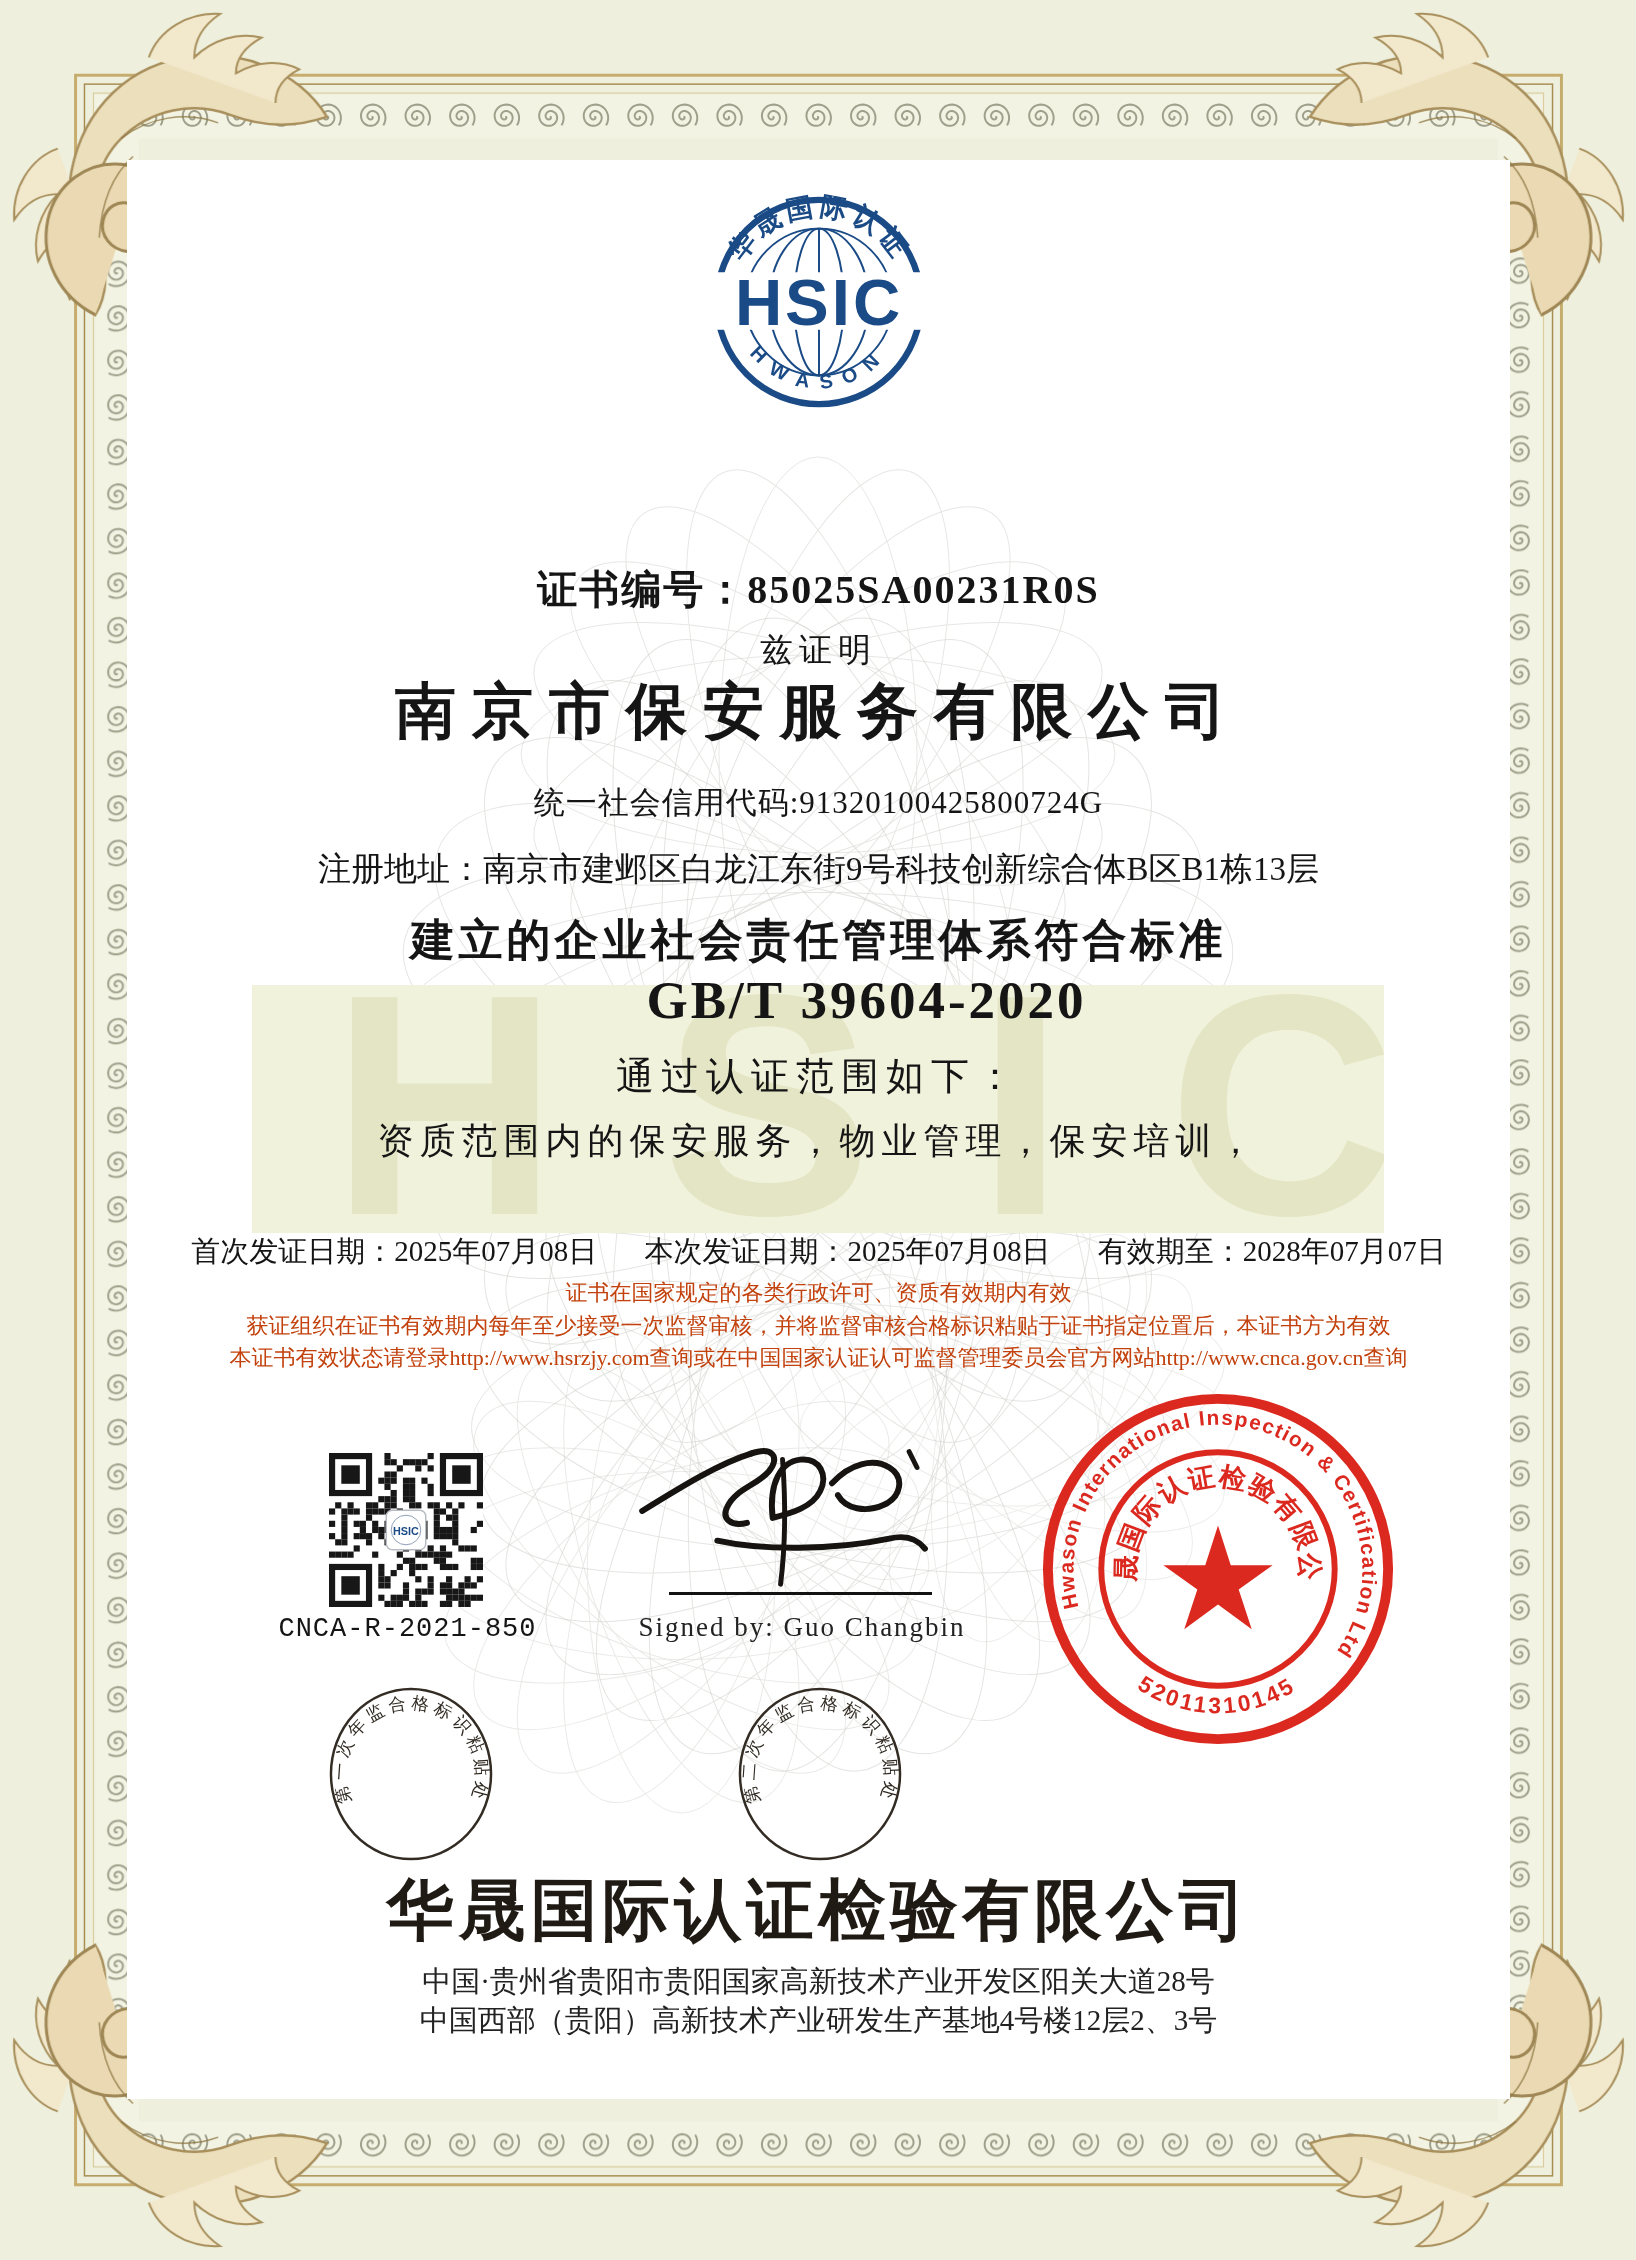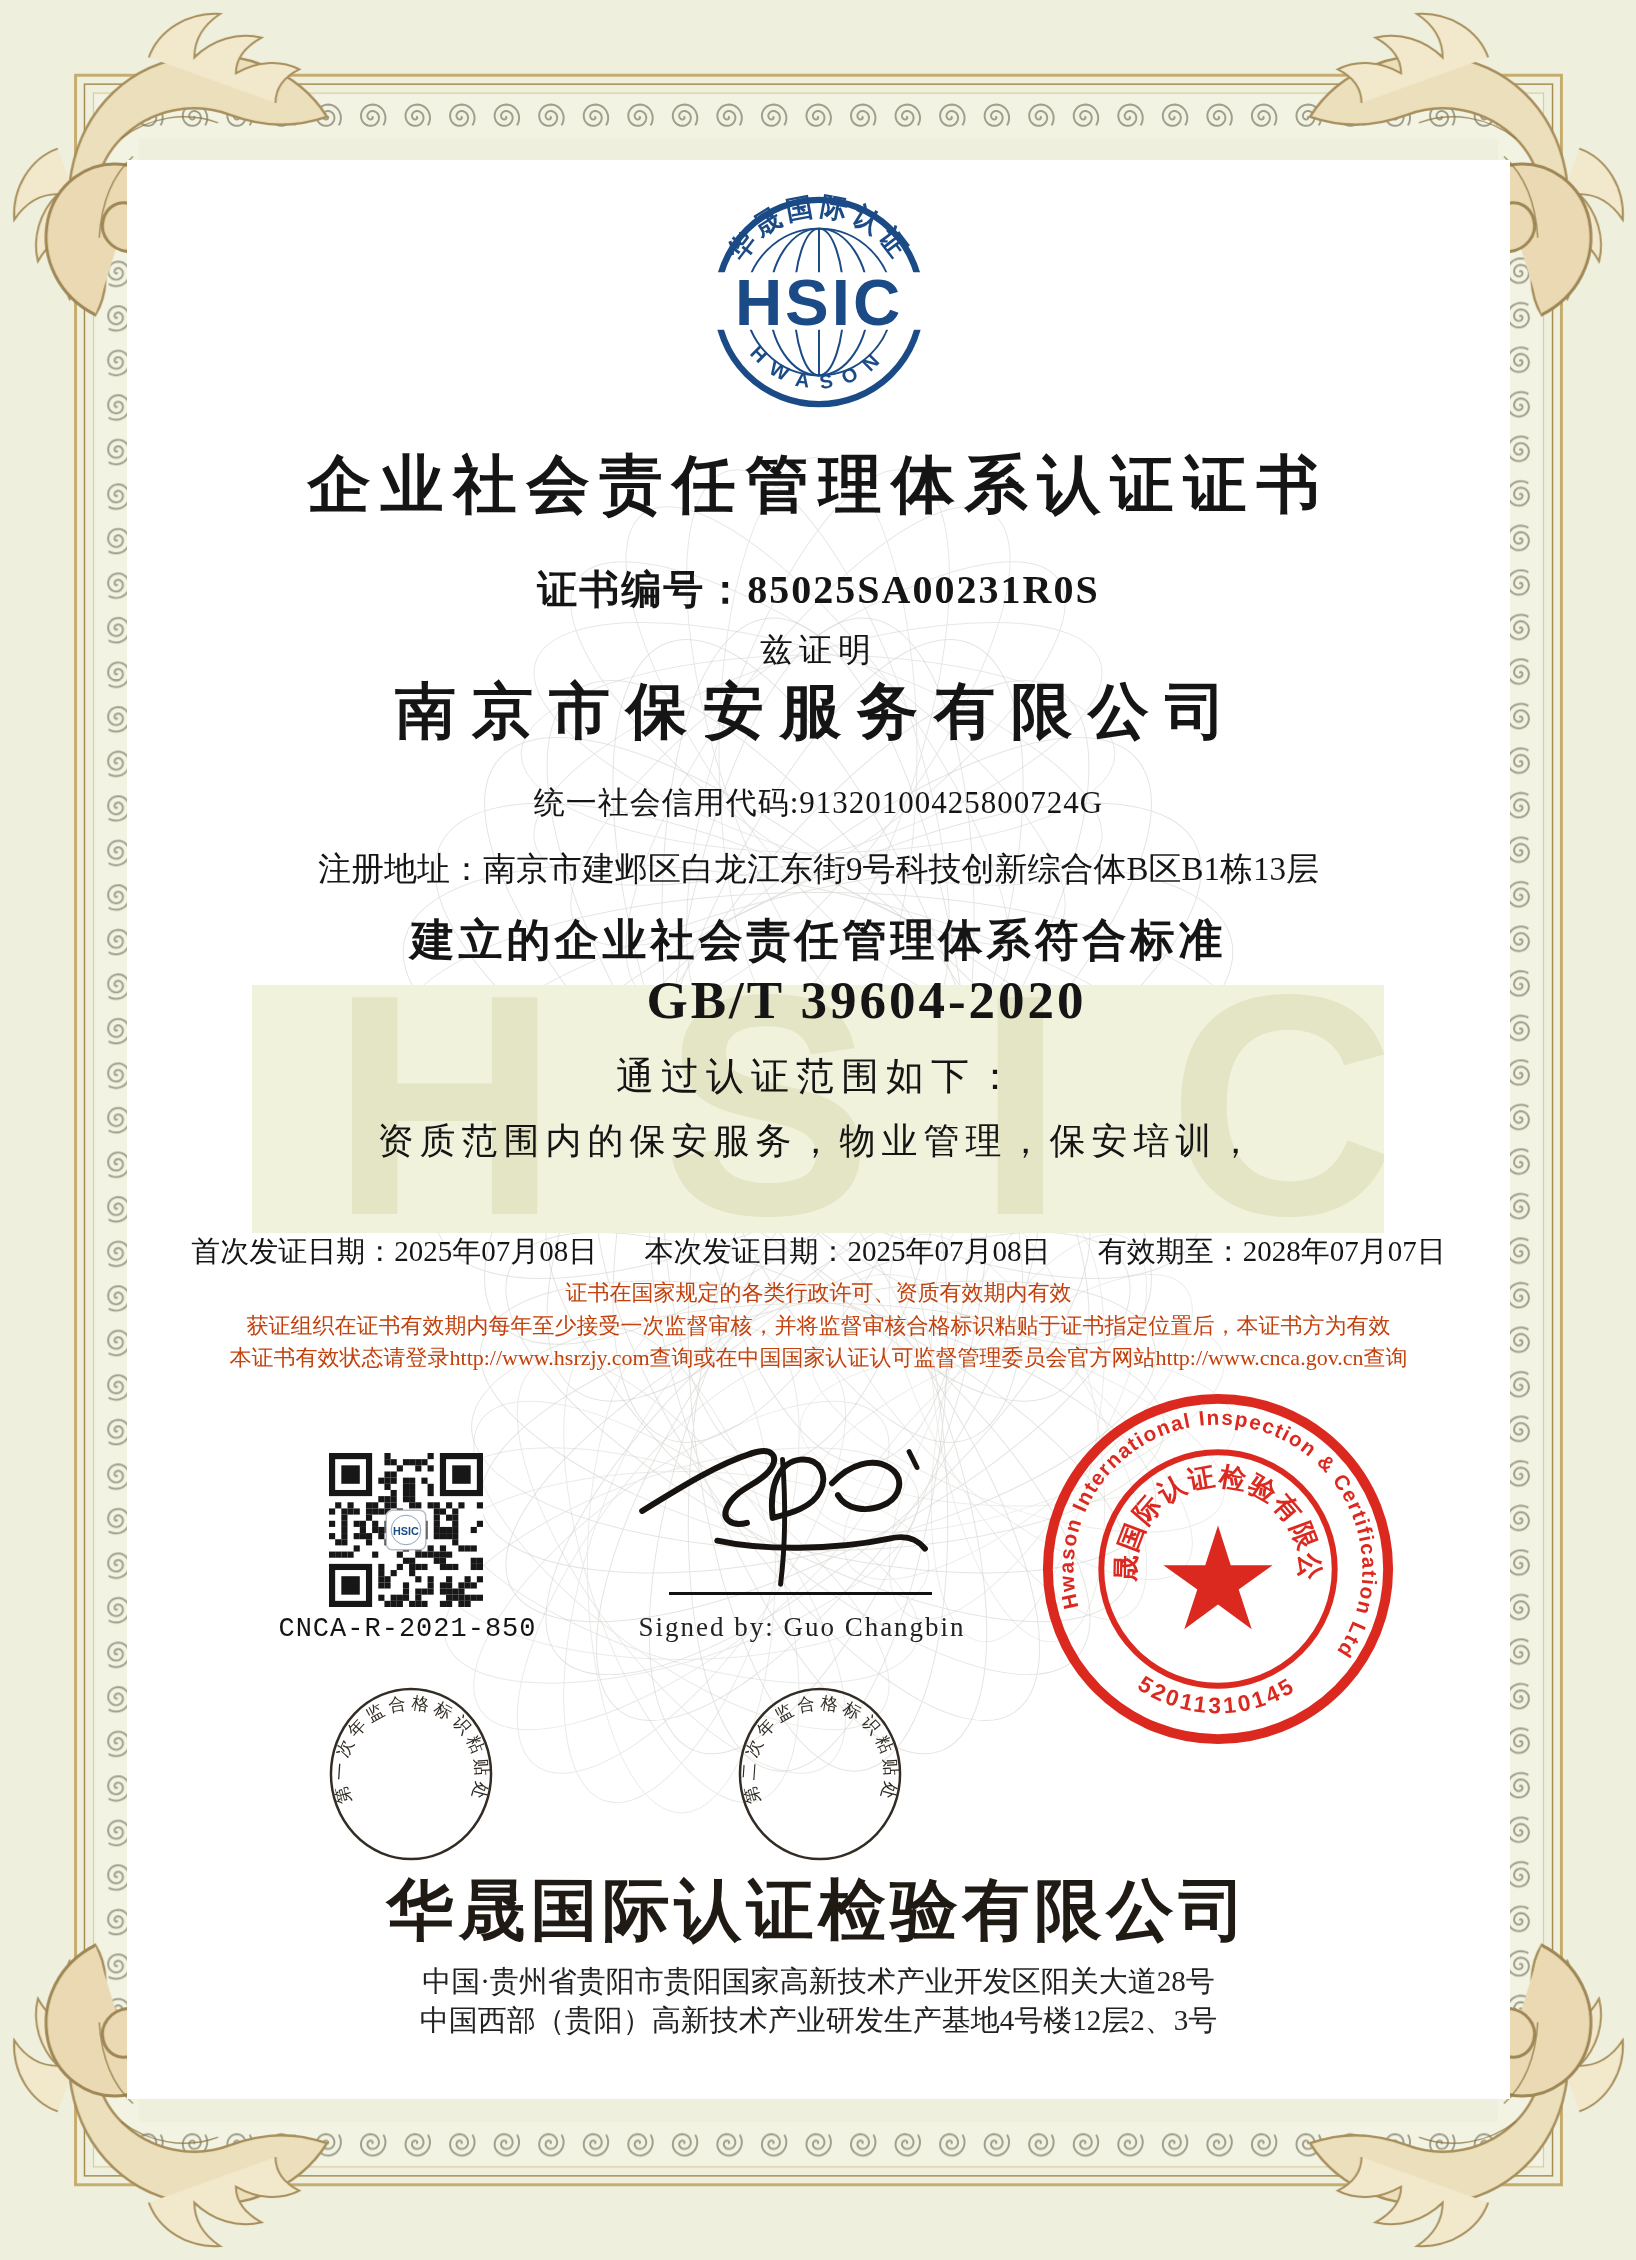--- a/index.html
+++ b/index.html
@@ -309,21 +309,20 @@
     </defs>
     <text font-size="27" font-weight="700" fill="#1b4b86" letter-spacing="5" font-family="Liberation Sans,sans-serif">
       <textPath href="#logoTopArc" startOffset="50%" text-anchor="middle">华晟国际认证</textPath>
     </text>
     <text y="23" text-anchor="middle" font-size="66" font-weight="800" letter-spacing="3" fill="#1b4b86" font-family="Liberation Sans,sans-serif">HSIC</text>
     <text font-size="20" font-weight="600" fill="#1b4b86" letter-spacing="12" font-family="Liberation Sans,sans-serif">
       <textPath href="#logoBotArc" startOffset="50%" text-anchor="middle">HWASON</textPath>
     </text>
   </svg>
 
-  <div class="abs ctr z4 title">企业社会责任管理体系认证证书</div>
   <div class="abs ctr z4 certno">证书编号：85025SA00231R0S</div>
   <div class="abs ctr z4 hereby">兹证明</div>
   <div class="abs ctr z4 company">南京市保安服务有限公司</div>
   <div class="abs ctr z4 credit">统一社会信用代码:91320100425800724G</div>
   <div class="abs ctr z4 regaddr">注册地址：南京市建邺区白龙江东街9号科技创新综合体B区B1栋13层</div>
   <div class="abs ctr z4 stdintro">建立的企业社会责任管理体系符合标准</div>
   <div class="abs ctr z4 gbt">GB/T 39604-2020</div>
   <div class="abs ctr z4 scopetitle">通过认证范围如下：</div>
   <div class="abs ctr z4 scope1">资质范围内的保安服务，物业管理，保安培训，</div>
 

